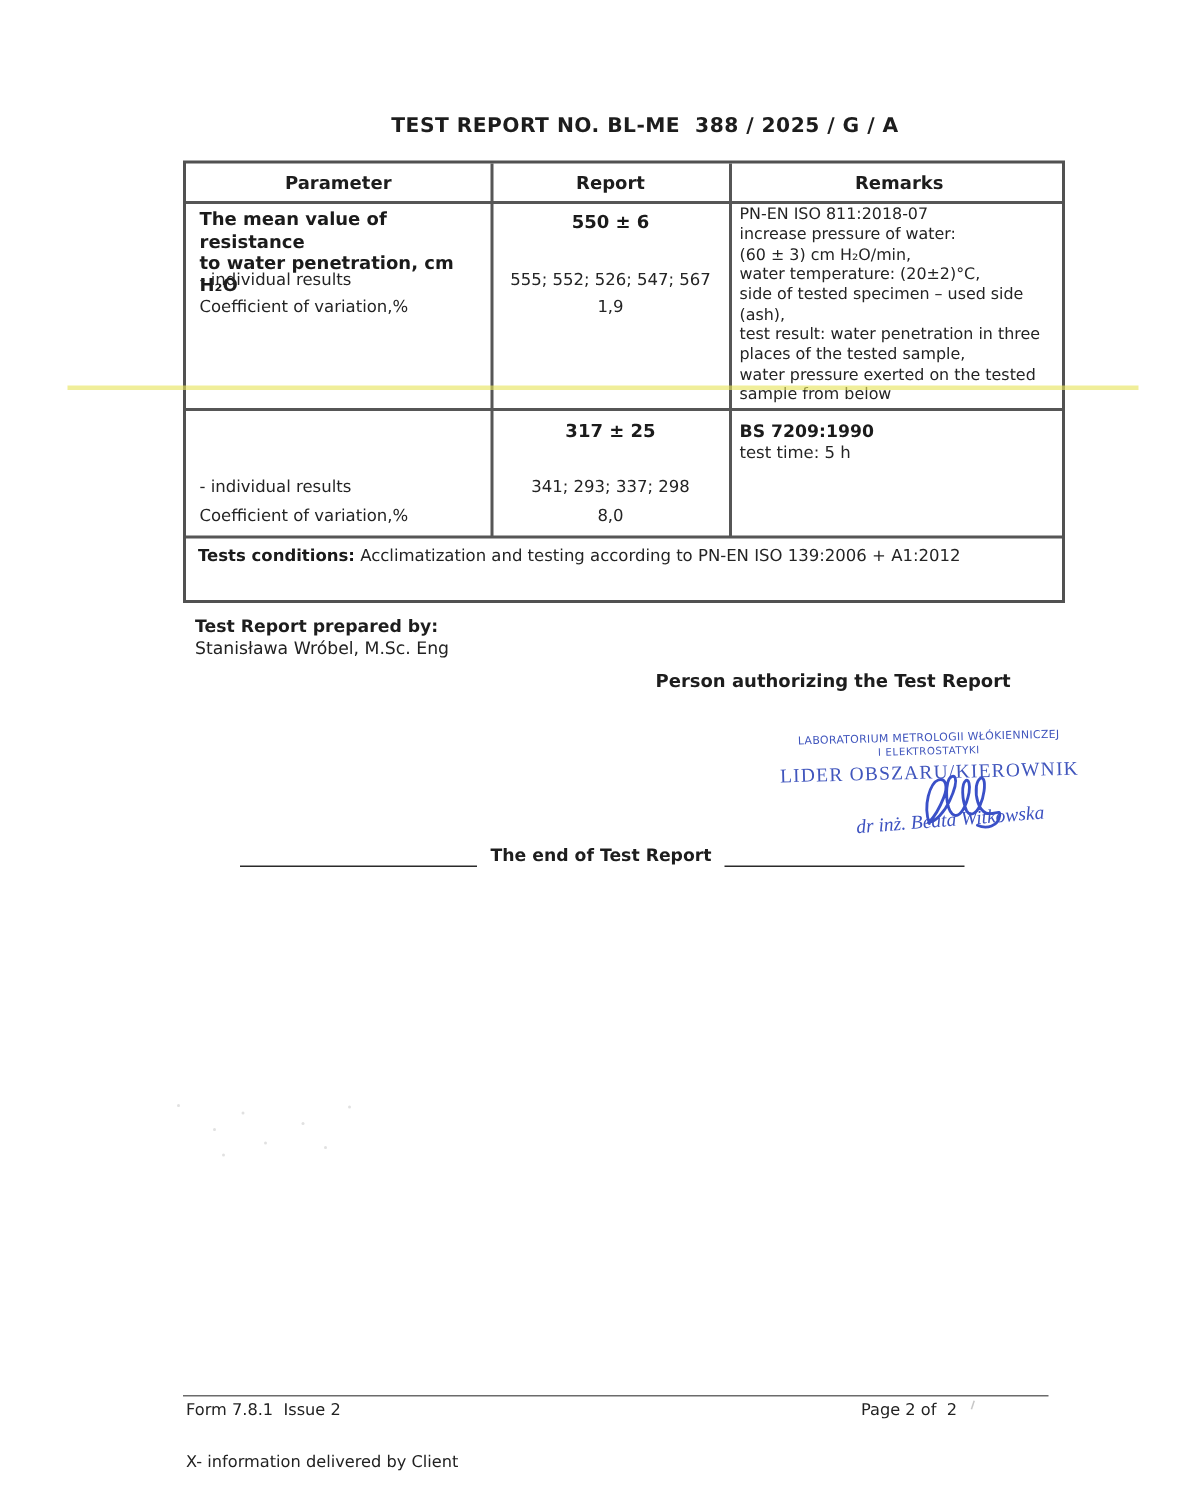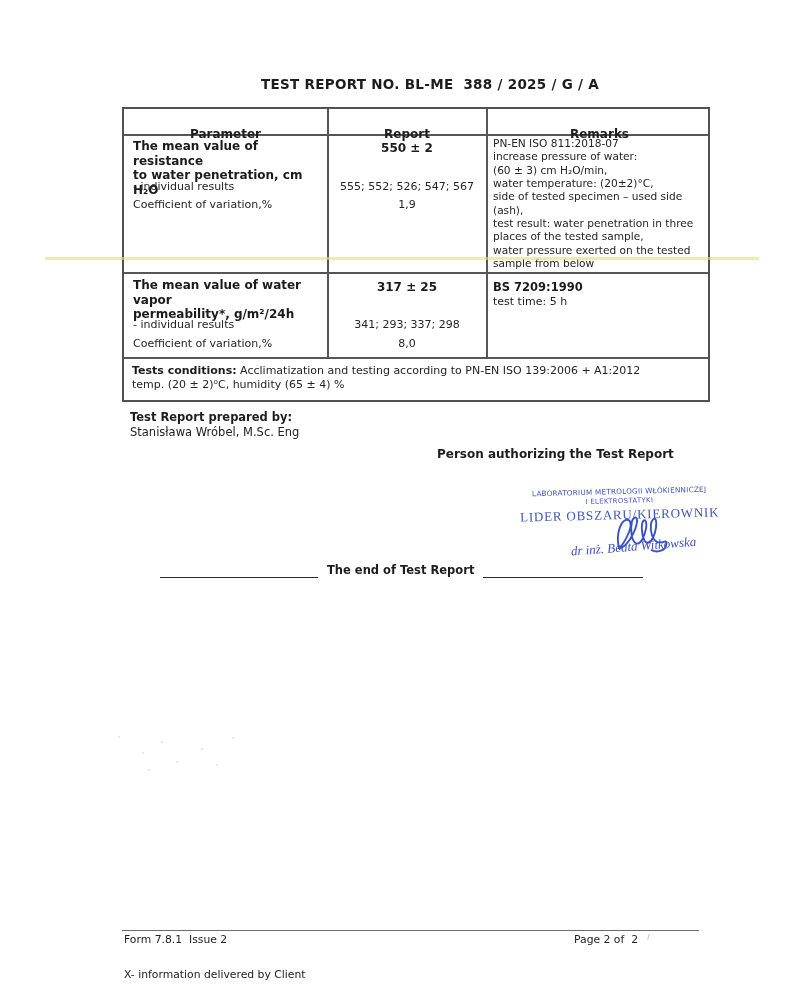--- a/index.html
+++ b/index.html
@@ -29,21 +29,21 @@
     left: 122px; top: 107px; width: 588px; height: 295px;
     border: 2px solid #515151;
   }
   .gridline { position: absolute; background: #565656; }
   .v1 { left: 203px; top: 0; width: 1.5px; height: 249px; }
   .v2 { left: 362px; top: 0; width: 1.5px; height: 249px; }
   .h1 { left: 0; top: 25px;  width: 100%; height: 1.5px; }
   .h2 { left: 0; top: 163px; width: 100%; height: 1.5px; }
   .h3 { left: 0; top: 248px; width: 100%; height: 1.5px; }
 
-  .th { position: absolute; top: 6px; text-align: center; font-weight: bold; font-size: 12px; color: #1d1d1d; margin-top: 12px; }
+  .th { position: absolute; top: 6px; text-align: center; font-weight: bold; font-size: 12px; color: #1d1d1d; }
   .th-param   { left: 0;   width: 203px; }
   .th-value   { left: 203px; width: 160px; }
   .th-remarks { left: 363px; width: 225px; }
 
   .cell-text { position: absolute; font-size: 11px; color: #242424; }
   .bold { font-weight: bold; color: #1b1b1b; }
   .pre { white-space: pre-line; }
   .param-title { left: 9px; width: 190px; font-size: 12px; line-height: 14.5px; }
   .val { left: 203px; width: 160px; text-align: center; }
 
@@ -125,46 +125,43 @@
     <div class="gridline h3"></div>
 
     <div class="th th-param">Parameter</div>
     <div class="th th-value">Report</div>
     <div class="th th-remarks">Remarks</div>
 
     <div class="cell-text param-title bold pre r1-title">The mean value of resistance
 to water penetration, cm H₂O</div>
     <div class="cell-text r1-ind">- individual results</div>
     <div class="cell-text r1-cov">Coefficient of variation,%</div>
-    <div class="cell-text val bold r1-vmean">550 ± 2</div>
+    <div class="cell-text val bold r1-vmean">550 ± 6</div>
     <div class="cell-text val r1-vind">555; 552; 526; 547; 567</div>
     <div class="cell-text val r1-vcov">1,9</div>
     <div class="cell-text pre r1-remarks">PN-EN ISO 811:2018-07
 increase pressure of water:
 (60 ± 3) cm H₂O/min,
 water temperature: (20±2)°C,
 side of tested specimen – used side
 (ash),
 test result: water penetration in three
 places of the tested sample,
 water pressure exerted on the tested
 sample from below</div>
 
-    <div class="cell-text param-title bold pre r2-title">The mean value of water vapor
-permeability*, g/m²/24h</div>
     <div class="cell-text r2-ind">- individual results</div>
     <div class="cell-text r2-cov">Coefficient of variation,%</div>
     <div class="cell-text val bold r2-vmean">317 ± 25</div>
     <div class="cell-text val r2-vind">341; 293; 337; 298</div>
     <div class="cell-text val r2-vcov">8,0</div>
     <div class="cell-text bold r2-rem1">BS 7209:1990</div>
     <div class="cell-text r2-rem2">test time: 5 h</div>
 
     <div class="cell-text cond-1"><span class="bold">Tests conditions:</span><span> Acclimatization and testing according to PN-EN ISO 139:2006 + A1:2012</span></div>
-    <div class="cell-text cond-2">temp. (20 ± 2)⁰C, humidity (65 ± 4) %</div>
   </div>
 
   <div class="abs highlighter"></div>
 
   <div class="abs prepared-label">Test Report prepared by:</div>
   <div class="abs prepared-name">Stanisława Wróbel, M.Sc. Eng</div>
 
   <div class="abs authorizing">Person authorizing the Test Report</div>
 
   <div class="abs stamp">

